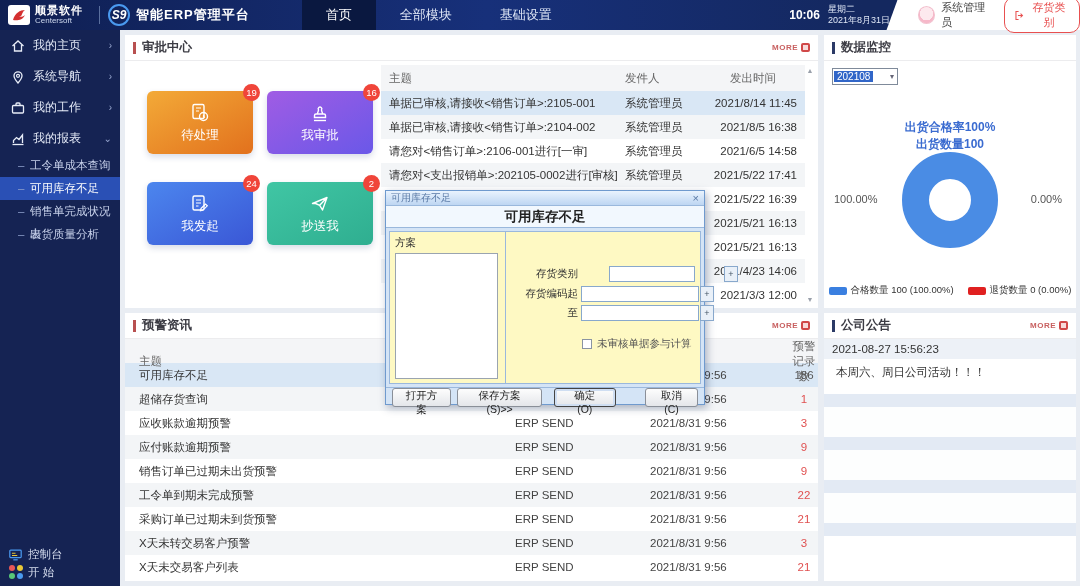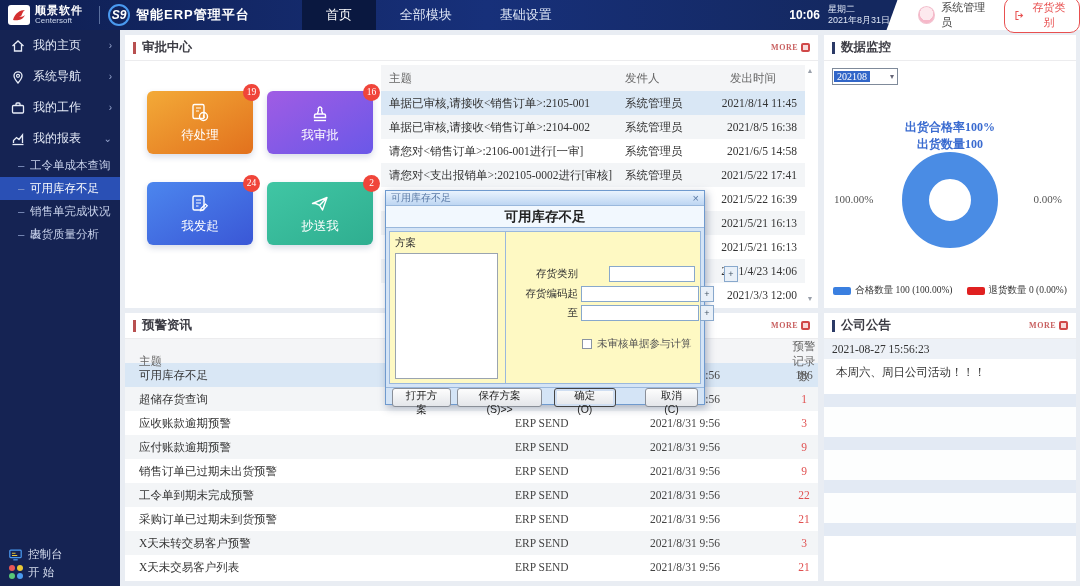--- a/index.html
+++ b/index.html
@@ -50,21 +50,21 @@
   .sub-item::before { content:"–"; position:absolute; left:18px; color:#8fa0cc; }
   .sub-item.active { background:#2a50b5; color:#fff; }
   .side-footer { position:absolute; left:0; bottom:4px; width:120px; }
   .foot-row { display:flex; align-items:center; height:20px; padding-left:28px; color:#d7deef;
     font-size:11.5px; cursor:pointer; }
   .foot-row .f-icon { position:absolute; left:8px; width:15px; height:14px; }
   .dots { display:grid; grid-template-columns:6px 6px; grid-gap:2px; position:absolute; left:9px; }
   .dots i { width:6px; height:6px; border-radius:50%; }
 
   
-  .panel { position:absolute; background:#fff;font-family:Liberation Serif, serif; }
+  .panel { position:absolute; background:#fff; }
   .panel-head { height:26px; display:flex; align-items:center; border-bottom:1px solid #ececee; padding:0 8px; }
   .accent { width:3px; height:12px; margin-right:6px; }
   .accent.red { background:#b85050; }
   .accent.dark { background:#2b3a66; }
   .panel-title { font-size:12.5px; color:#3c3c44; font-weight:bold; }
   .more { margin-left:auto; display:flex; align-items:center; gap:3px; cursor:pointer; }
   .more span { font-size:8px; font-weight:bold; color:#c86060; letter-spacing:.5px; }
   .more i { width:9px; height:9px; background:#d04848; border-radius:2px; display:inline-block;
     position:relative; }
   .more i::after { content:""; position:absolute; left:2px; top:2px; width:5px; height:5px; background:#f7dada; }

